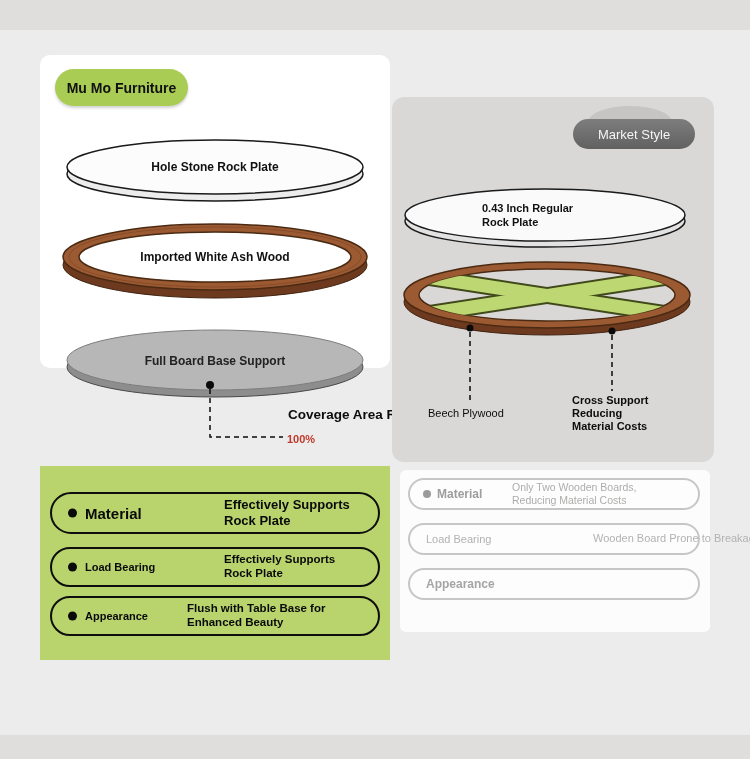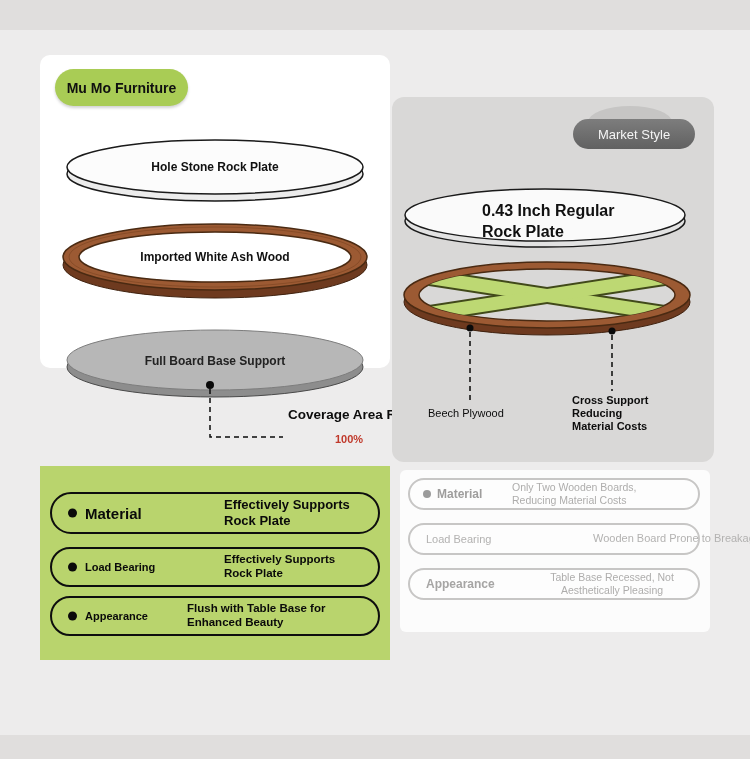--- a/index.html
+++ b/index.html
@@ -30,36 +30,36 @@
   .layer-label {
     position:absolute; left:40px; width:270px; text-align:center;
     font-weight:bold; font-size:12px; color:#111;
   }
   .coverage-text {
     position:absolute; left:248px; top:352px; white-space:nowrap;
     font-weight:bold; font-size:13.5px; color:#0c0c0c;
   }
   .coverage-value {
     position:absolute; left:247px; top:378px;
-    font-weight:bold; font-size:11px; color:#c0392b;margin-left:48px;
+    font-weight:bold; font-size:11px; color:#c0392b;
   }
 
   
   .card-right {
     position:absolute; left:392px; top:97px; width:322px; height:365px;
     background:#d9d8d7; border-radius:12px;padding-left:36px;
   }
   .market-pill {
     position:absolute; left:181px; top:22px; width:122px; height:30px;
     border-radius:15px; background:linear-gradient(#7d7d7d,#616161);
     color:#f4f4f4; font-size:13px; display:flex; align-items:center; justify-content:center;
   }
   .plate-label {
     position:absolute; left:90px; top:104px; width:140px;
-    font-weight:bold; font-size:16px; line-height:1.3; color:#111;
+    font-weight:bold; font-size:11px; line-height:1.3; color:#111;
     white-space:pre-line;
   }
   .callout-plywood {
     position:absolute; left:36px; top:310px; white-space:nowrap;
     font-weight:normal; font-size:11px; color:#0c0c0c;
   }
   .callout-cross {
     position:absolute; left:180px; top:297px; width:95px;
     font-weight:bold; font-size:11px; line-height:1.2; color:#0c0c0c;
     white-space:pre-line;
@@ -243,17 +243,15 @@
       <span class="w-label">Material</span>
       <div class="w-text">Only Two Wooden Boards,
 Reducing Material Costs</div>
     </div>
     <div class="w-row r2">
       <span class="w-label">Load Bearing</span>
       <div class="w-text">Wooden Board Prone to Breakage</div>
     </div>
     <div class="w-row r3">
       <span class="w-label">Appearance</span>
-      <div class="w-text">Table Base Recessed, Not
-Aesthetically Pleasing</div>
     </div>
   </div>
 </div>
 
 </body></html>

